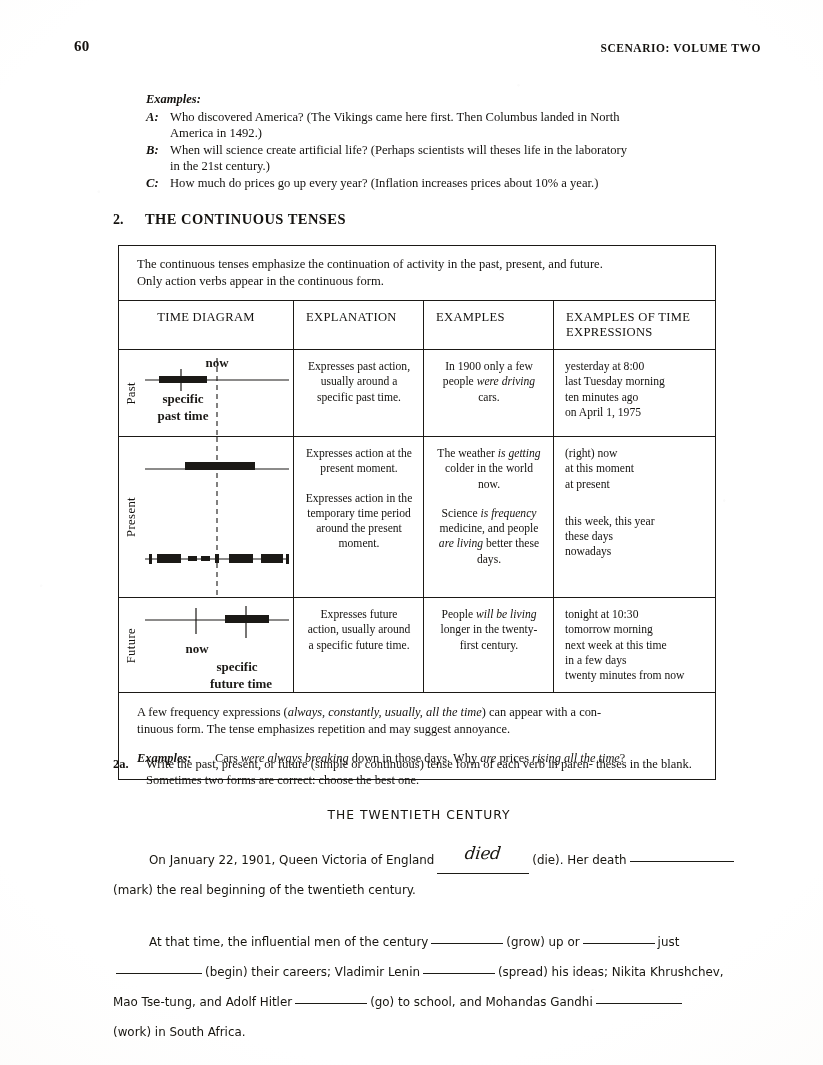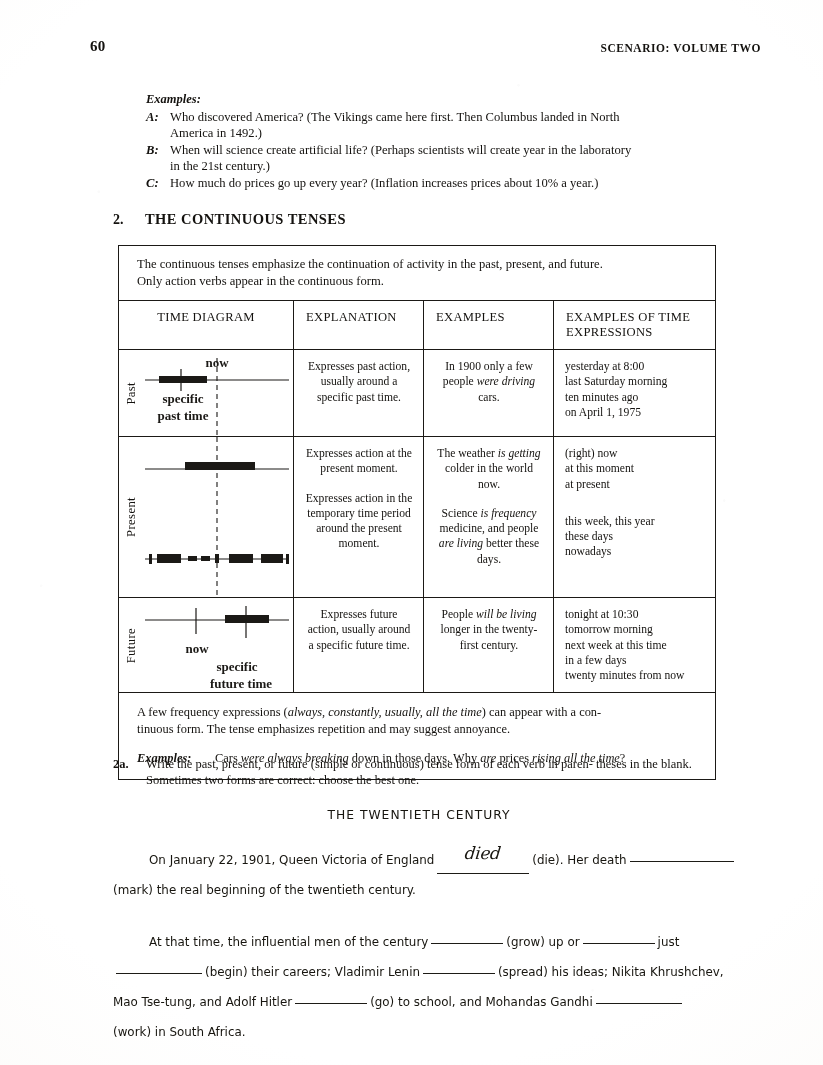--- a/index.html
+++ b/index.html
@@ -39,21 +39,20 @@
   }
 
   
   .folio {
     position: absolute;
     left: 74px; top: 38px;
     font-family: "Liberation Serif", serif;
     font-weight: bold;
     font-size: 15px;
     letter-spacing: .3px;
-    margin-left: 16px;
   }
   .running-head {
     position: absolute;
     right: 62px; top: 42px;
     font-family: "Liberation Serif", serif;
     font-size: 11.5px;
     font-weight: bold;
     letter-spacing: .55px;
   }
 
@@ -268,21 +267,21 @@
       <div class="ex-key">A:</div>
       <div class="ex-text">
         <span>Who discovered America? (The Vikings came here first. Then Columbus landed in North</span>
         <span class="cont">America in 1492.)</span>
       </div>
     </div>
 
     <div class="ex-row">
       <div class="ex-key">B:</div>
       <div class="ex-text">
-        <span>When will science create artificial life? (Perhaps scientists will create year in the laboratory</span>
+        <span>When will science create artificial life? (Perhaps scientists will theses life in the laboratory</span>
         <span class="cont">in the 21st century.)</span>
       </div>
     </div>
 
     <div class="ex-row">
       <div class="ex-key">C:</div>
       <div class="ex-text">
         <span>How much do prices go up every year? (Inflation increases prices about 10% a year.)</span>
       </div>
     </div>
@@ -336,21 +335,21 @@
           </div>
         </div>
         <div class="c-expl body-cell">
           <p>Expresses past action, usually around a specific past time.</p>
         </div>
         <div class="c-exam body-cell">
           <p>In 1900 only a few people <em>were driving</em> cars.</p>
         </div>
         <div class="c-time body-cell">
           <div>yesterday at 8:00</div>
-          <div>last Saturday morning</div>
+          <div>last Tuesday morning</div>
           <div>ten minutes ago</div>
           <div>on April 1, 1975</div>
         </div>
       </div>
 
       <div class="tt-row">
         <div class="c-diagram">
           <div class="vlabel">
             <span>Present</span>
           </div>

